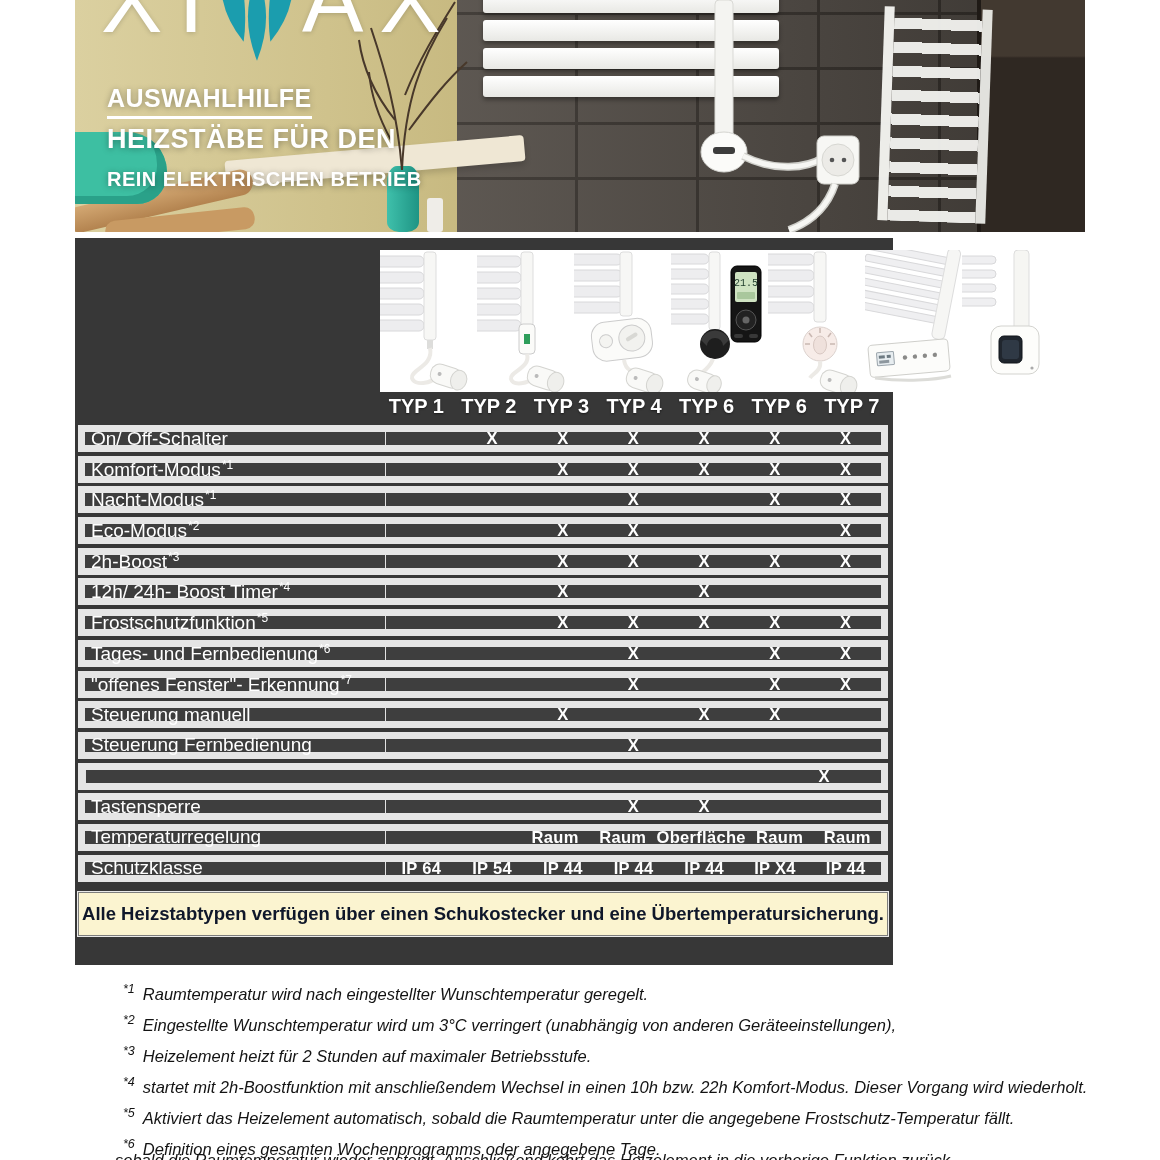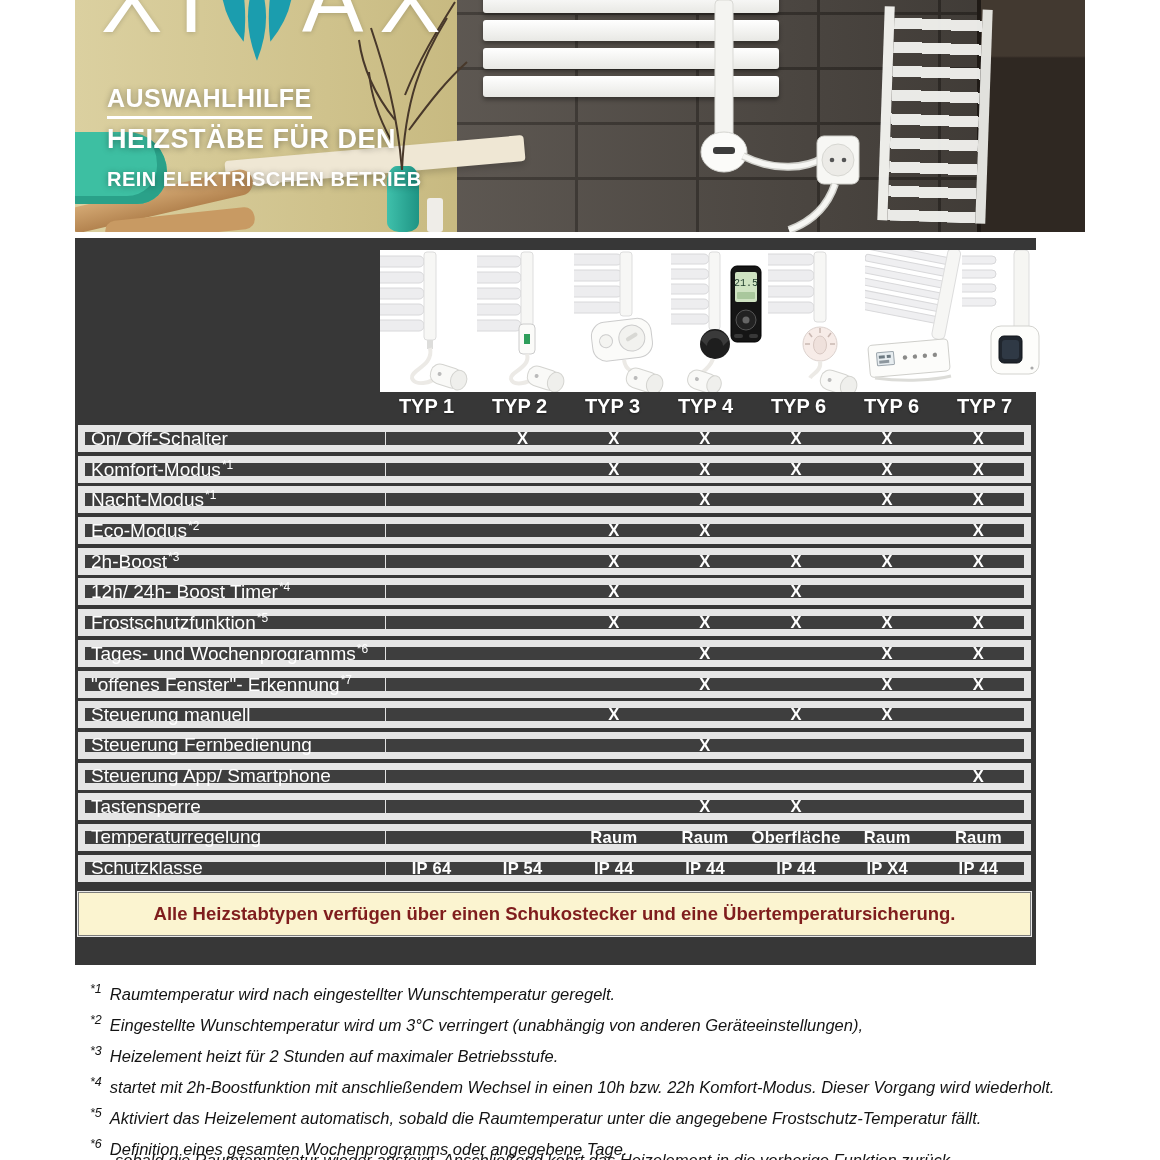--- a/index.html
+++ b/index.html
@@ -40,42 +40,42 @@
   .logo .lm{margin:8px 2px 0 -6px;}
   .hero-eyebrow{position:absolute;left:32px;top:84px;z-index:5;color:#fff;font-size:25px;font-weight:800;
         letter-spacing:.5px;border-bottom:3px solid #fff;padding-bottom:3px;
         text-shadow:0 1px 6px rgba(0,0,0,.35);}
   .hero-title1{position:absolute;left:32px;top:124px;z-index:5;color:#fff;font-size:27px;font-weight:800;
         letter-spacing:.5px;text-shadow:0 1px 6px rgba(0,0,0,.35);}
   .hero-title2{position:absolute;left:32px;top:168px;z-index:5;color:#fff;font-size:20px;font-weight:800;
         letter-spacing:.5px;text-shadow:0 1px 6px rgba(0,0,0,.35);}
 
   
-  .tsection{position:absolute;left:75px;top:238px;width:961px;height:727px;background:#373737;}
+  .tsection{position:absolute;left:75px;top:238px;width:818px;height:727px;background:#373737;}
   .prods{position:absolute;left:305px;right:5px;top:12px;display:flex;}
   .p-col{flex:1;display:flex;justify-content:center;}
   .p-col svg{background:#fff;display:block;}
   .typs{position:absolute;left:305px;right:5px;top:157px;display:flex;}
   .typ{flex:1;text-align:center;color:#fff;font-weight:bold;font-size:20px;
         text-shadow:0 1px 2px rgba(0,0,0,.5);}
   .rows{position:absolute;left:3px;right:5px;top:187px;}
   .t-row{display:flex;height:27px;box-sizing:border-box;margin-bottom:3.7px;background:#3e3e3e;
         border:7px solid #e5e5e5;align-items:center;color:#fff;}
   .t-label{width:300px;box-sizing:border-box;padding-left:6px;font-size:19px;white-space:nowrap;}
   .t-label .sup{font-size:12px;vertical-align:7px;margin-left:1px;}
   .t-cells{flex:1;display:flex;height:100%;align-items:center;border-left:1px solid #e2e2e2;}
   .t-cell{flex:1;text-align:center;font-weight:bold;font-size:16.5px;letter-spacing:.3px;}
   .banner{position:absolute;left:3px;right:5px;top:654px;height:44px;box-sizing:border-box;
         background:#fbf4d0;border:1px solid #7e7e7c;box-shadow:0 0 0 1px #e9e9e9;
         display:flex;align-items:center;justify-content:center;
-        font-weight:bold;font-size:18.5px;color:#7f1d1d;}
+        font-weight:bold;font-size:18.5px;color:#0f172a;}
 
   
   .footnotes{position:absolute;left:90px;top:980px;width:990px;color:#131313;}
-  .fn{font-style:italic;font-size:16.5px;line-height:18px;margin-bottom:8px;white-space:nowrap;}
+  .fn{font-style:italic;font-size:16.5px;line-height:18px;margin-bottom:8px;white-space:nowrap;margin-left:33px;}
   .fn-m{font-size:12.5px;vertical-align:7px;margin-right:8px;}
   .fn-cont{position:absolute;left:115px;top:1151px;color:#131313;font-style:italic;
         font-size:16.5px;white-space:nowrap;}
 </style>
 </head>
 <body>
 
 <div class="page">
 
   <div class="hero">
@@ -402,21 +402,21 @@
             <div class="t-cell"></div>
             <div class="t-cell"></div>
             <div class="t-cell">X</div>
             <div class="t-cell">X</div>
             <div class="t-cell">X</div>
             <div class="t-cell">X</div>
             <div class="t-cell">X</div>
           </div>
         </div>
         <div class="t-row">
-          <div class="t-label"><span>Tages- und Wochenprogramms</span><span class="sup">*6</span></div>
+          <div class="t-label"><span>Tages- und Fernbedienung</span><span class="sup">*6</span></div>
           <div class="t-cells">
             <div class="t-cell"></div>
             <div class="t-cell"></div>
             <div class="t-cell"></div>
             <div class="t-cell">X</div>
             <div class="t-cell"></div>
             <div class="t-cell">X</div>
             <div class="t-cell">X</div>
           </div>
         </div>
@@ -450,21 +450,20 @@
             <div class="t-cell"></div>
             <div class="t-cell"></div>
             <div class="t-cell"></div>
             <div class="t-cell">X</div>
             <div class="t-cell"></div>
             <div class="t-cell"></div>
             <div class="t-cell"></div>
           </div>
         </div>
         <div class="t-row">
-          <div class="t-label"><span>Steuerung App/ Smartphone</span></div>
           <div class="t-cells">
             <div class="t-cell"></div>
             <div class="t-cell"></div>
             <div class="t-cell"></div>
             <div class="t-cell"></div>
             <div class="t-cell"></div>
             <div class="t-cell"></div>
             <div class="t-cell">X</div>
           </div>
         </div>

